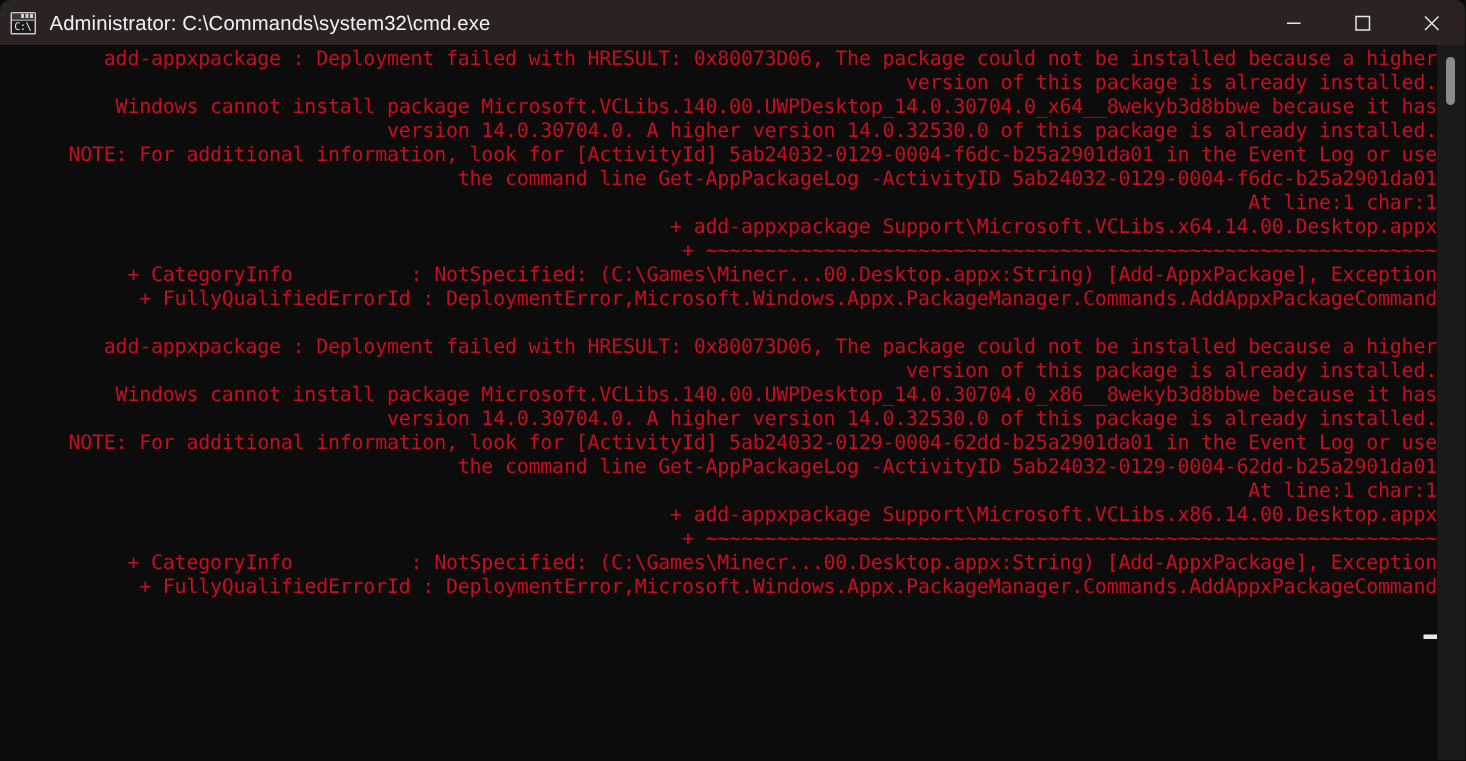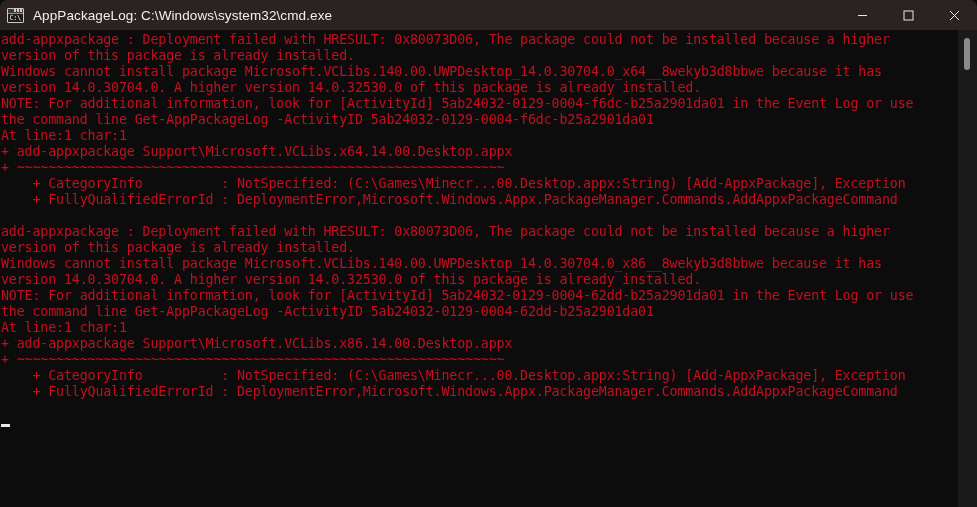--- a/index.html
+++ b/index.html
@@ -136,20 +136,21 @@
     line-height: 16px;
     color: #c50f1f;
     white-space: pre;
     overflow: hidden;
     letter-spacing: -0.14px;
   }
 
   .line {
     height: 16px;
     white-space: pre;
+    text-align: right;
   }
 
   .cursor {
     display: inline-block;
     width: 9px;
     height: 3px;
     background: #e8e8e8;
     vertical-align: baseline;
     position: relative;
     top: -1px;
@@ -182,21 +183,21 @@
   <div id="titlebar">
     <div id="titlebar-left">
       <div class="app-icon">
         <span class="dots">
             <i></i>
             <i></i>
             <i></i>
           </span>
         <span class="prompt">C:\</span>
       </div>
-      <span id="title-text">AppPackageLog: C:\Windows\system32\cmd.exe</span>
+      <span id="title-text">Administrator: C:\Commands\system32\cmd.exe</span>
     </div>
 
     <div id="window-controls">
       <div class="wctl minimize">
         <svg width="11" height="11" viewBox="0 0 11 11" aria-hidden="true">
           <line x1="1" y1="5.5" x2="10" y2="5.5" stroke="#e8e8e8" stroke-width="1"></line>
         </svg>
       </div>
       <div class="wctl maximize">
         <svg width="11" height="11" viewBox="0 0 11 11" aria-hidden="true">

